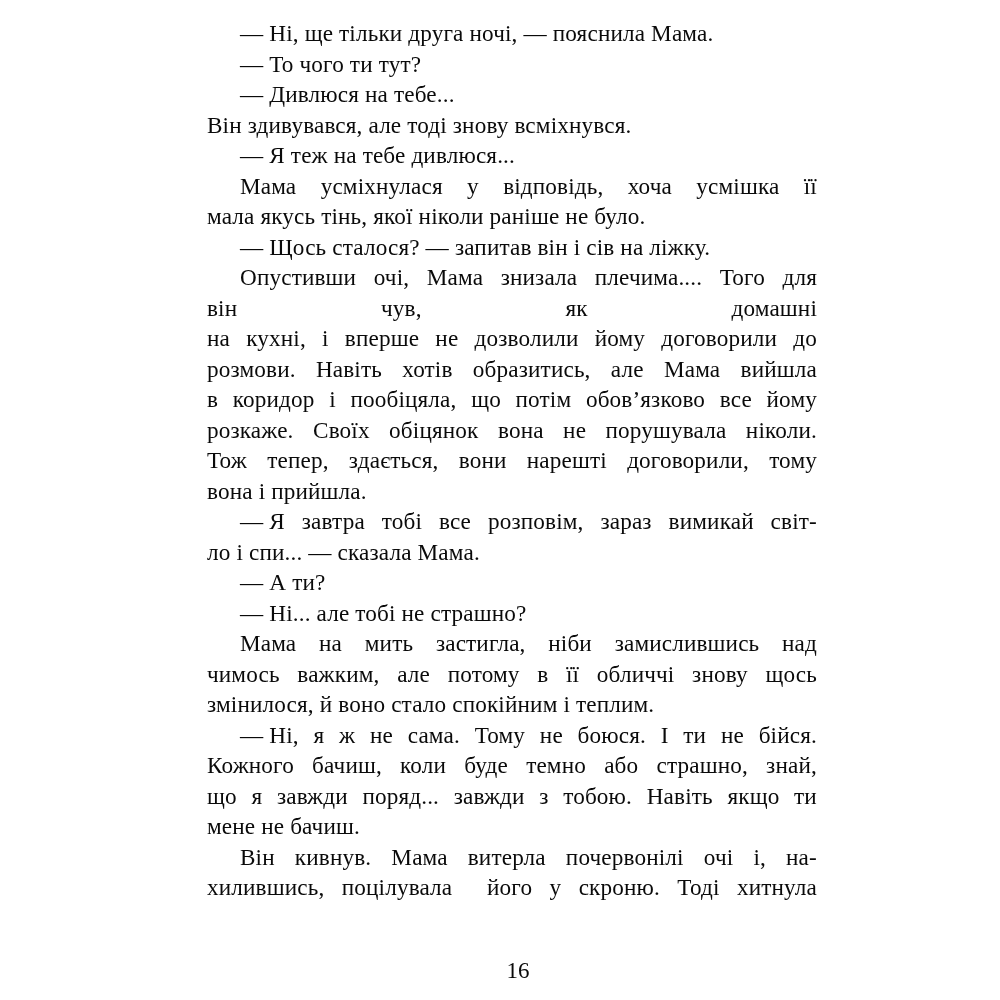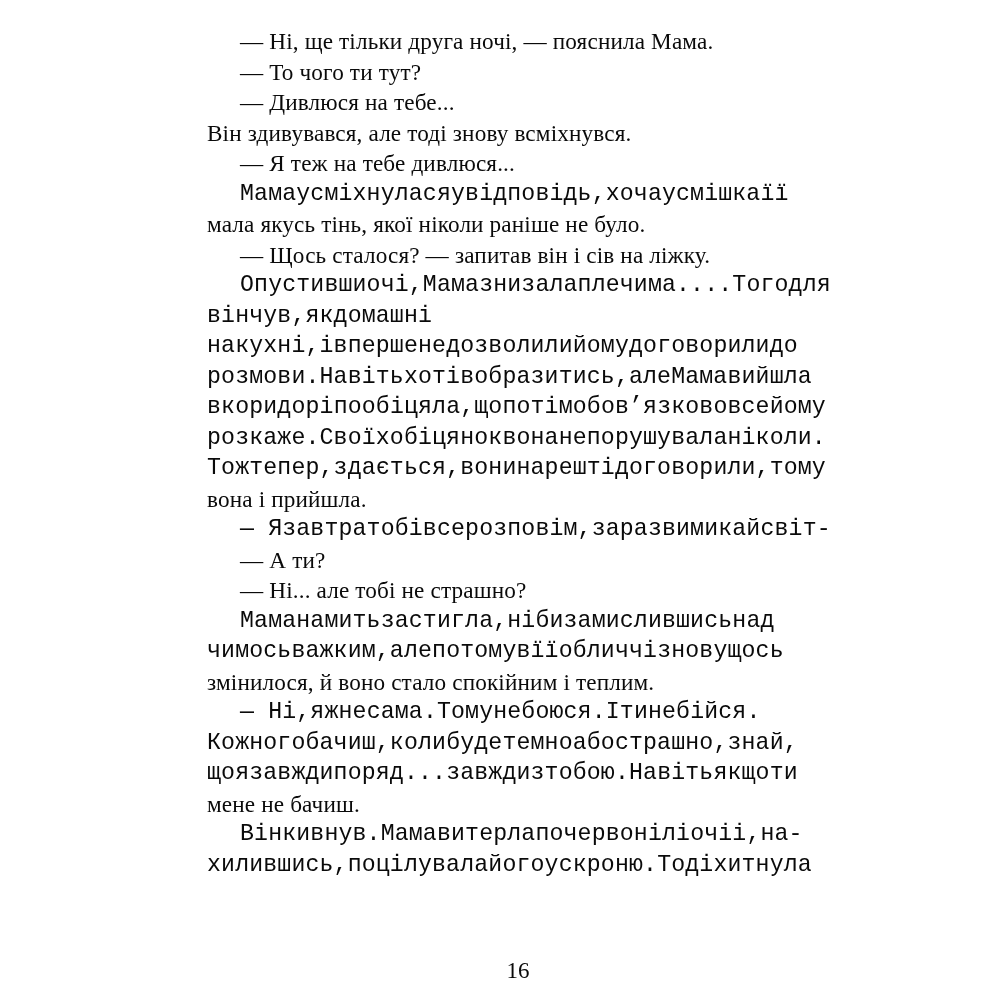--- a/index.html
+++ b/index.html
@@ -19,40 +19,39 @@
   .page {
     position: relative;
     width: 1000px;
     height: 1000px;
     background: #ffffff;
   }
 
   .text-block {
     position: absolute;
     left: 207px;
-    top: 26px;
+    top: 18px;
     width: 610px;
   }
 
   .line {
     display: block;
     font-size: 23.2px;
     line-height: 30.5px;
     letter-spacing: 0.15px;
     white-space: pre;
     color: #0a0a0a;
     font-weight: 400;
   }
 
   
   .line.justify {
     display: flex;
-    justify-content: flex-start;
+    justify-content: space-between;
     white-space: normal;
-    font-family: Liberation Mono, monospace;
   }
   .line.justify > .w {
     white-space: pre;
   }
 
   
   .line.indent {
     padding-left: 33px;
   }
   .line.justify.indent {
@@ -160,20 +159,21 @@
       <div class="line justify indent">
         <span class="w">— Я</span>
         <span class="w">завтра</span>
         <span class="w">тобі</span>
         <span class="w">все</span>
         <span class="w">розповім,</span>
         <span class="w">зараз</span>
         <span class="w">вимикай</span>
         <span class="w">світ-</span>
       </div>
+      <div class="line">ло і спи... — сказала Мама.</div>
       <div class="line indent">— А ти?</div>
       <div class="line indent">— Ні... але тобі не страшно?</div>
       <div class="line justify indent">
         <span class="w">Мама</span>
         <span class="w">на</span>
         <span class="w">мить</span>
         <span class="w">застигла,</span>
         <span class="w">ніби</span>
         <span class="w">замислившись</span>
         <span class="w">над</span>

